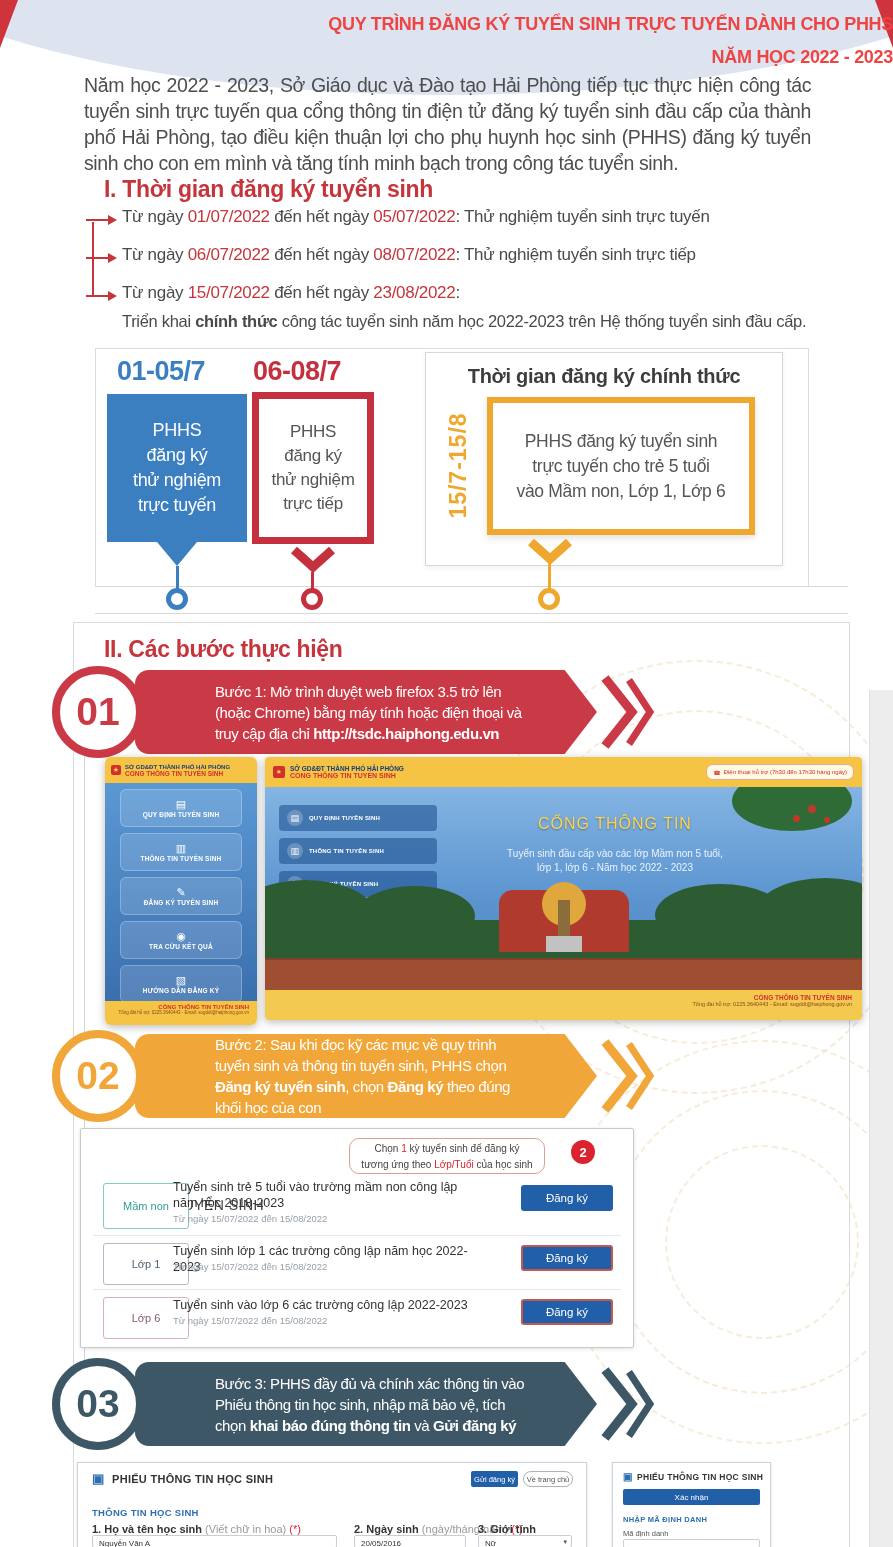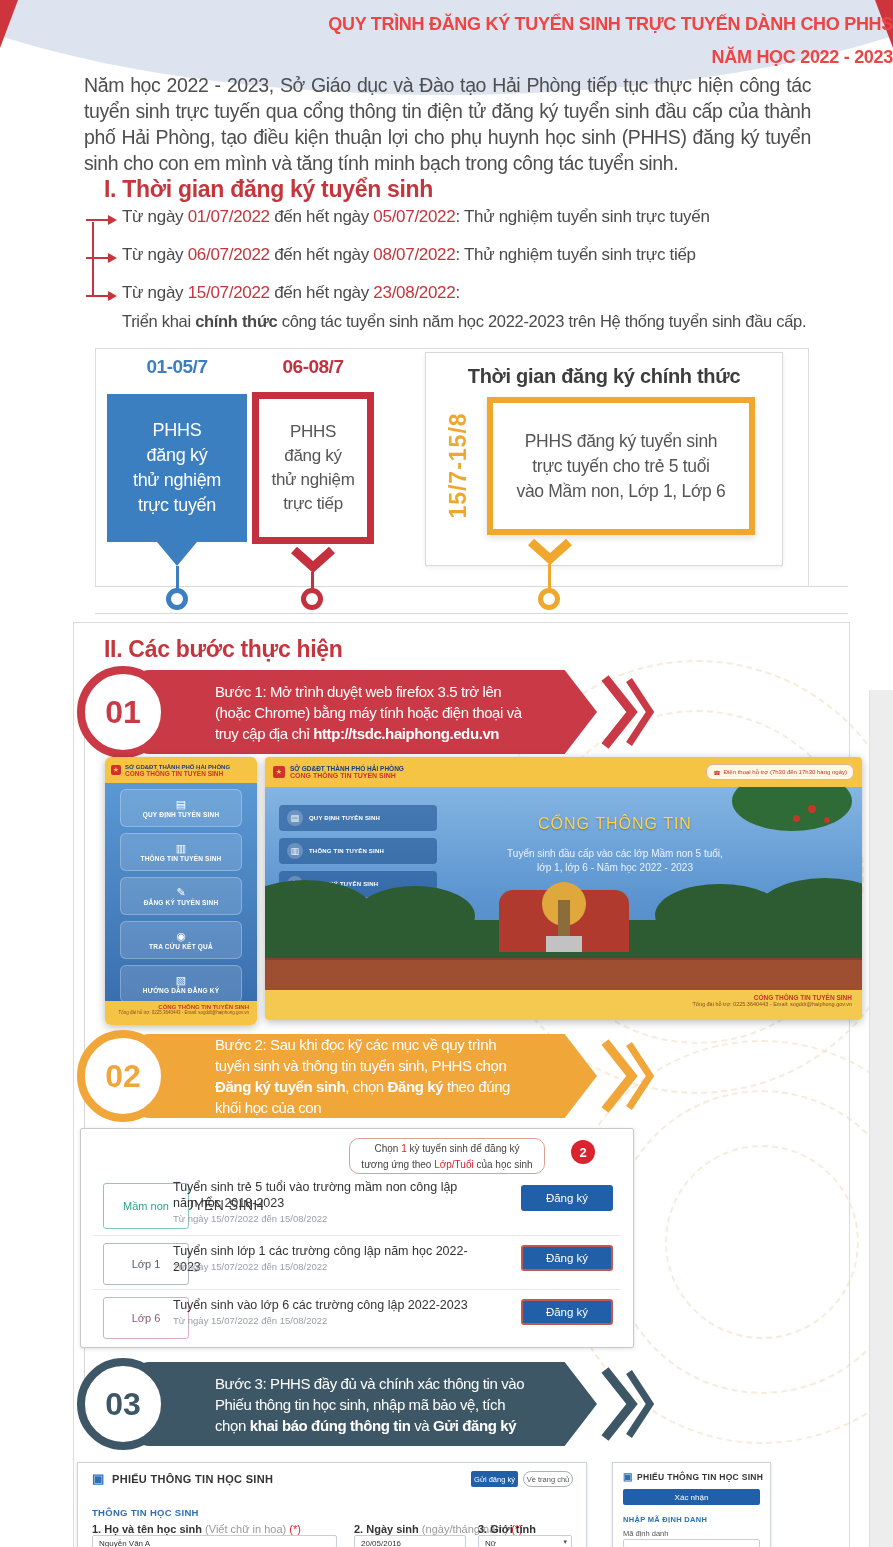--- a/index.html
+++ b/index.html
@@ -27,21 +27,21 @@
   
   .tl-item{position:absolute;left:122px;font-size:17px;color:#4a4a4a;letter-spacing:-0.3px;}
   .tl-item .d{color:#c5353c;}
   .tl-note{position:absolute;left:122px;font-size:16.5px;color:#4a4a4a;letter-spacing:-0.3px;}
   .tl-vline{position:absolute;left:92px;width:2px;background:#c5353c;}
 
   
   .outline-box{position:absolute;border:1px solid #dcdcdc;background:transparent;}
   .band{position:absolute;left:95px;top:586px;width:753px;height:26px;background:#fff;
     border-top:1px solid #d8d8d8;border-bottom:1px solid #d8d8d8;}
-  .box-date{position:absolute;font-size:19px;font-weight:bold;text-align:center;width:120px;letter-spacing:-0.5px;}
+  .box-date{position:absolute;font-size:27px;font-weight:bold;text-align:left;width:120px;letter-spacing:-0.5px;}
   .phase-blue{position:absolute;left:107px;top:394px;width:140px;height:148px;background:#3c7fc0;
     color:#fff;font-size:18px;line-height:25px;text-align:center;white-space:pre-line;
     display:flex;align-items:center;justify-content:center;letter-spacing:-0.3px;}
   .phase-red{position:absolute;left:252px;top:392px;width:122px;height:152px;background:#fff;
     border:7px solid #c5303f;box-sizing:border-box;color:#555;font-size:17px;line-height:24px;
     text-align:center;white-space:pre-line;display:flex;align-items:center;justify-content:center;letter-spacing:-0.3px;}
   .panel-official{position:absolute;left:425px;top:352px;width:356px;height:212px;background:#fff;
     border:1px solid #d8d8d8;box-shadow:0 2px 5px rgba(0,0,0,.06);}
   .panel-official h3{margin:12px 0 0 0;text-align:center;font-size:20px;color:#3d3d3d;letter-spacing:-0.3px;}
   .phase-yellow{position:absolute;left:487px;top:397px;width:268px;height:138px;background:#fff;
@@ -54,23 +54,23 @@
     border-left:20px solid transparent;border-right:20px solid transparent;border-top:24px solid #3c7fc0;}
   .ring{position:absolute;width:12px;height:12px;border-radius:50%;background:#fff;border:5px solid;}
   .vconn{position:absolute;width:3px;}
 
   
   .sec2-box{position:absolute;left:73px;top:622px;width:775px;height:925px;border:1px solid #dcdcdc;}
   .step-connector{position:absolute;left:84px;top:712px;width:1px;height:700px;background:#d6d6d6;}
   .step-banner{position:absolute;left:135px;width:462px;height:84px;border-radius:14px;
     display:flex;align-items:center;clip-path:polygon(0 0,93% 0,100% 50%,93% 100%,0 100%);}
   .step-text{color:#fff;font-size:15px;line-height:21px;letter-spacing:-0.4px;padding:0 64px 0 80px;}
-  .step-circle{position:absolute;left:77px;width:76px;height:76px;border-radius:50%;background:#fff;
+  .step-circle{position:absolute;left:52px;width:76px;height:76px;border-radius:50%;background:#fff;
     border:8px solid;display:flex;align-items:center;justify-content:center;
-    font-size:32px;font-weight:bold;}
+    font-size:39px;font-weight:bold;}
   .chev{position:absolute;left:600px;}
 
   
   .shot{position:absolute;background:#fff;border-radius:6px;box-shadow:0 2px 8px rgba(0,0,0,.28);overflow:hidden;}
   .ybar{background:#f5c445;}
   .agency{font-size:6px;font-weight:bold;color:#1a3d7c;letter-spacing:0;}
   .sitename{font-size:6.5px;font-weight:bold;color:#d1302e;}
   .logo-sq{width:10px;height:10px;background:#d1302e;border-radius:2px;color:#ffd34d;
     font-size:7px;line-height:10px;text-align:center;flex:0 0 auto;}
   .m-body{background:linear-gradient(180deg,#5a98d4 0%,#3a6fae 100%);padding:6px 15px 4px 15px;}

